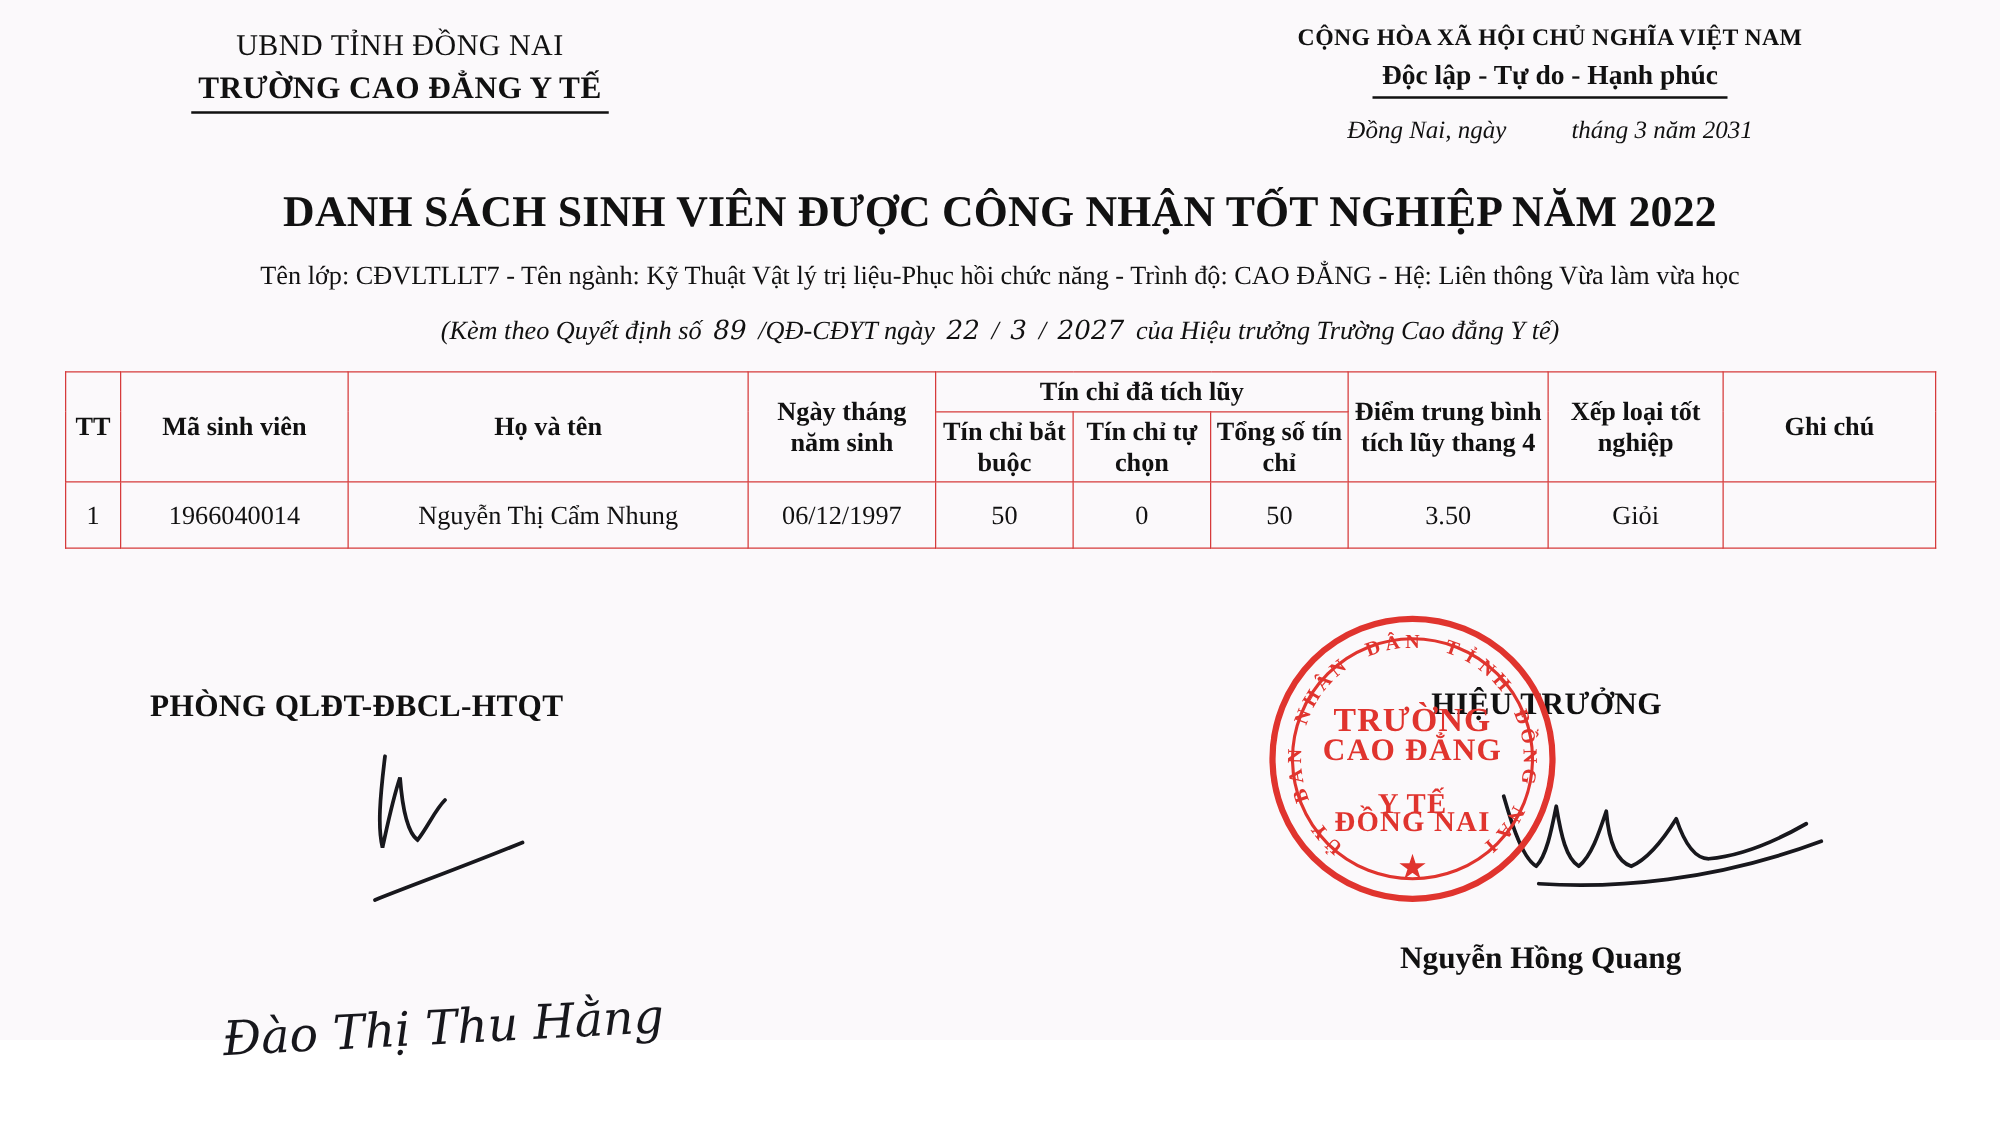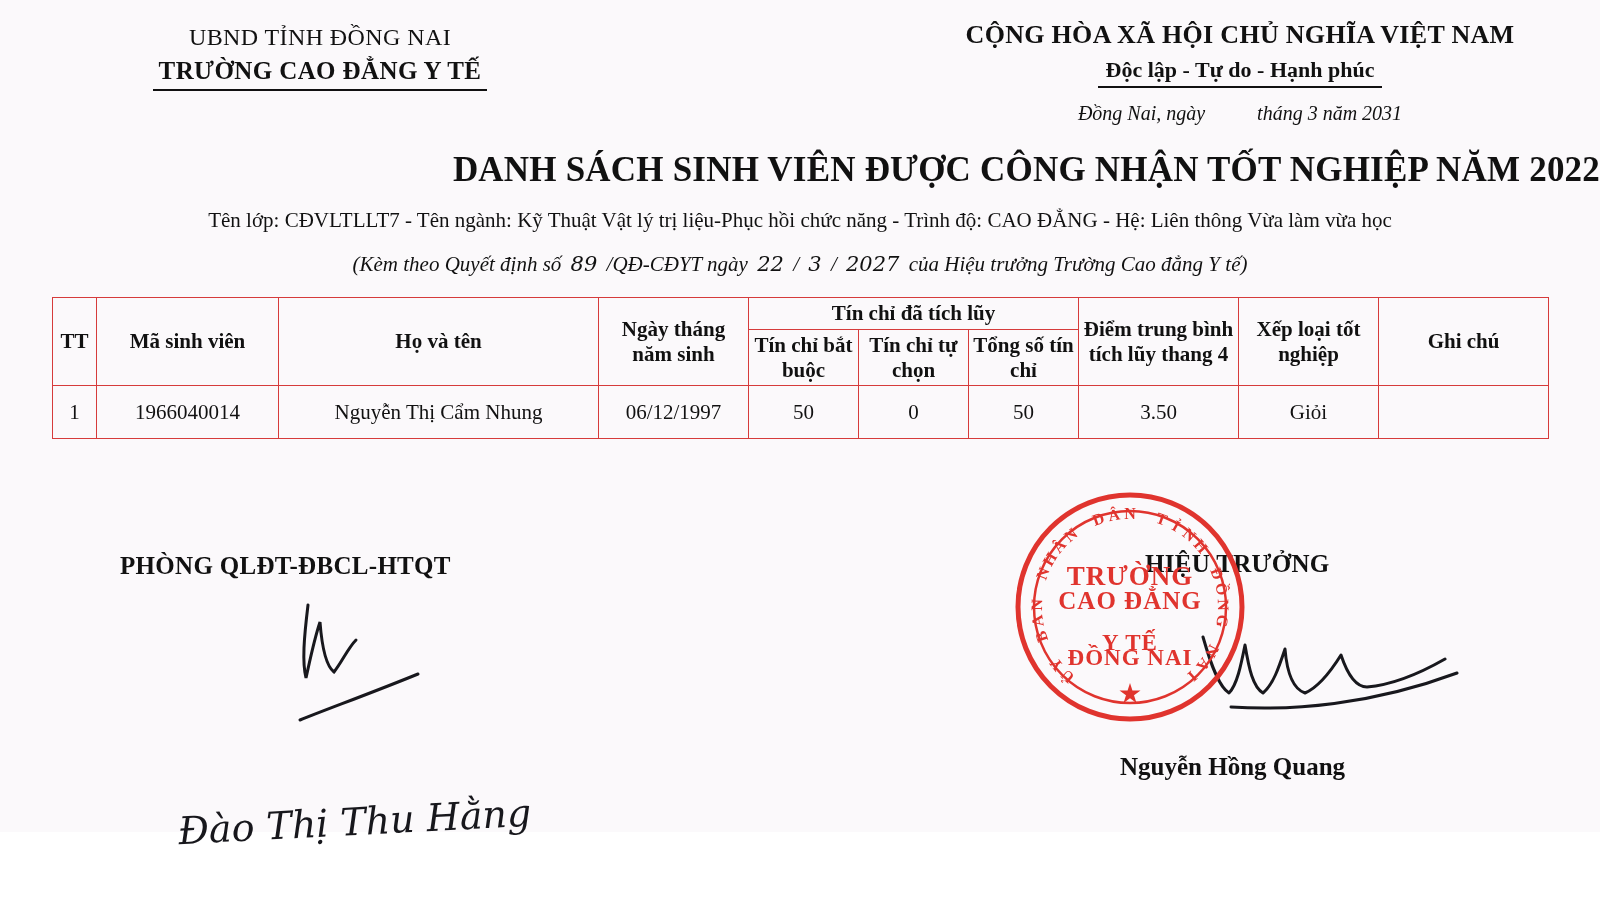--- a/index.html
+++ b/index.html
@@ -45,21 +45,21 @@
   }
   .hdr-right {
     position: absolute;
     left: 930px;
     top: 18px;
     width: 620px;
     text-align: center;
     line-height: 1.34;
   }
   .hdr-right .r1 {
-    font-size: 26px;
+    font-size: 19px;
     font-weight: bold;
     letter-spacing: .3px;
   }
   .hdr-right .r2 {
     font-size: 22px;
     font-weight: bold;
     display: inline-block;
     border-bottom: 2px solid #111;
     padding: 0 8px 2px 8px;
     margin-top: 2px;
@@ -70,21 +70,21 @@
     margin-top: 12px;
   }
   .hdr-right .r3 .gap { display: inline-block; width: 42px; }
 
   
   .doc-title {
     position: absolute;
     left: 0;
     top: 150px;
     width: 1600px;
-    text-align: right;
+    text-align: center;
     font-size: 35px;
     font-weight: bold;
     letter-spacing: .2px;
   }
   .class-line {
     position: absolute;
     left: 0;
     top: 208px;
     width: 1600px;
     text-align: center;

